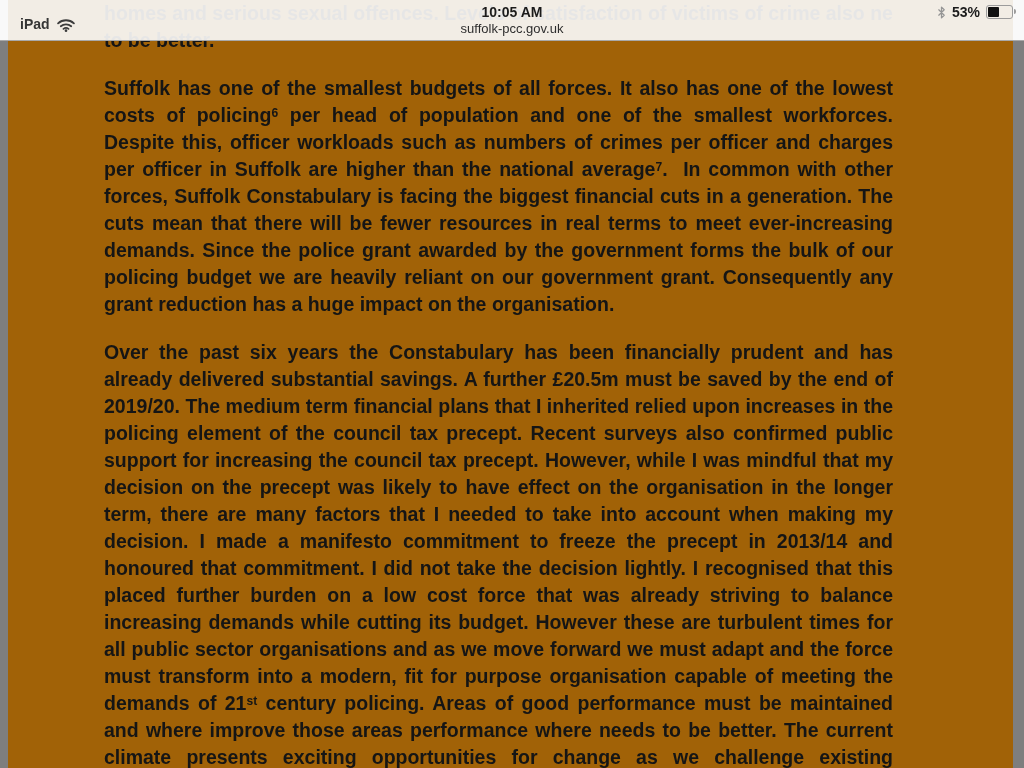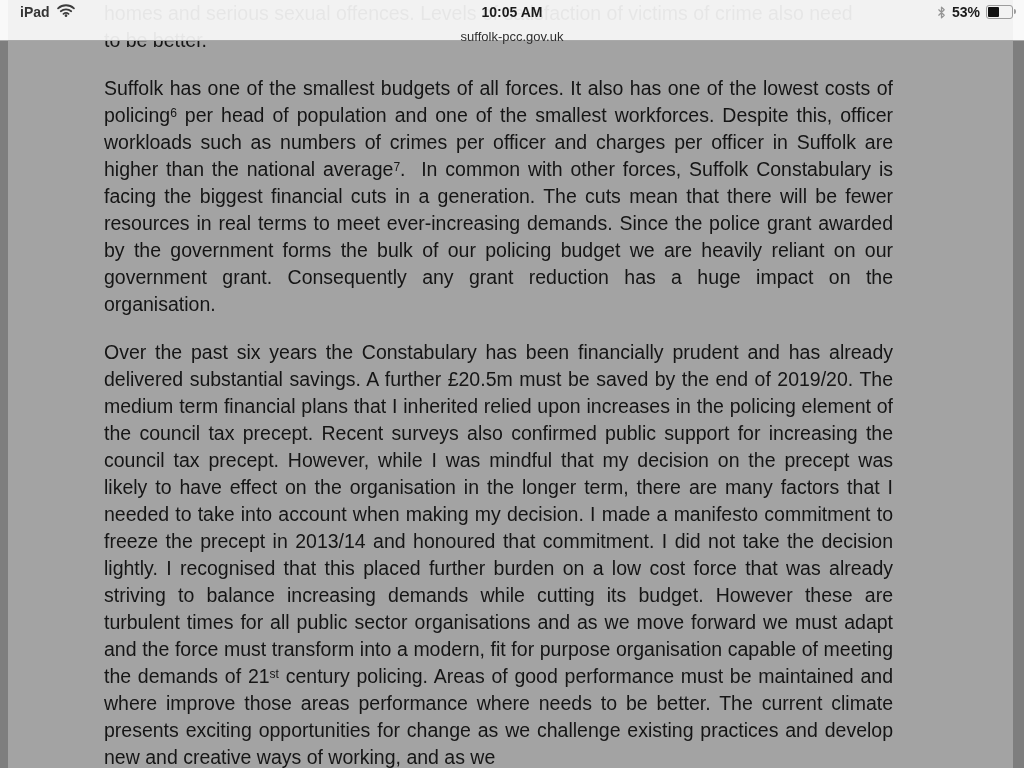--- a/index.html
+++ b/index.html
@@ -11,21 +11,22 @@
   .screen { position: relative; width: 1024px; height: 768px; background: #ffffff; overflow: hidden; }
 
   
   .pdf-strip { position: absolute; top: 40px; bottom: 0; background: #7e7e7e; }
   .pdf-strip.left  { left: 0; width: 8px; }
   .pdf-strip.right { left: 1013px; right: 0; }
 
   
   .page {
     position: absolute; left: 8px; top: 0; width: 1005px; height: 768px;
-    background: #a3a3a3;
+    background: #a16207;
+    font-weight: bold;
   }
   .doc {
     padding: 0 120px 0 96px;
     font-size: 19.5px; line-height: 27px; color: #151515;
   }
   .doc .line { height: 27px; white-space: nowrap; overflow: hidden; }
   .doc p {
     margin: 21px 0 0 0;
     text-align: justify;
   }
@@ -38,29 +39,29 @@
   }
 
   
   .status-bar {
     position: absolute; top: 0; left: 0; right: 0; height: 40px;
     background: rgba(248,248,248,0.92);
     border-bottom: 1px solid #a9a9a9;
     z-index: 10;
   }
   .sb-left {
-    position: absolute; left: 20px; top: 4px;
-    display: flex; align-items: flex-start; gap: 7px;
+    position: absolute; left: 20px; top: 16px;
+    display: flex; align-items: flex-end; gap: 7px;
     font-size: 14px; font-weight: bold; color: #353535;
   }
   .sb-center {
     position: absolute; left: 0; right: 0; top: 0; text-align: center;
   }
   .sb-time { font-size: 14px; font-weight: bold; color: #1b1b1b; margin-top: 4px; }
-  .sb-site { font-size: 13px; color: #2e2e2e; margin-top: 9px; }
+  .sb-site { font-size: 13px; color: #2e2e2e; margin-top: 1px; }
   .sb-right {
     position: absolute; right: 8px; top: 4px;
     display: flex; align-items: center; gap: 6px;
   }
   .sb-batt-pct { font-size: 14px; font-weight: bold; color: #1b1b1b; }
   .battery { position: relative; width: 25px; height: 12px; border: 1px solid #9c9c9c; border-radius: 3px; margin-right: 3px; }
   .battery-fill { position: absolute; left: 1px; top: 1px; bottom: 1px; background: #111; border-radius: 1px; }
   .battery-nub { position: absolute; right: -4px; top: 3px; width: 2.5px; height: 5px; background: #9c9c9c; border-radius: 0 2px 2px 0; }
   .icon-svg { display: block; }
 </style>

